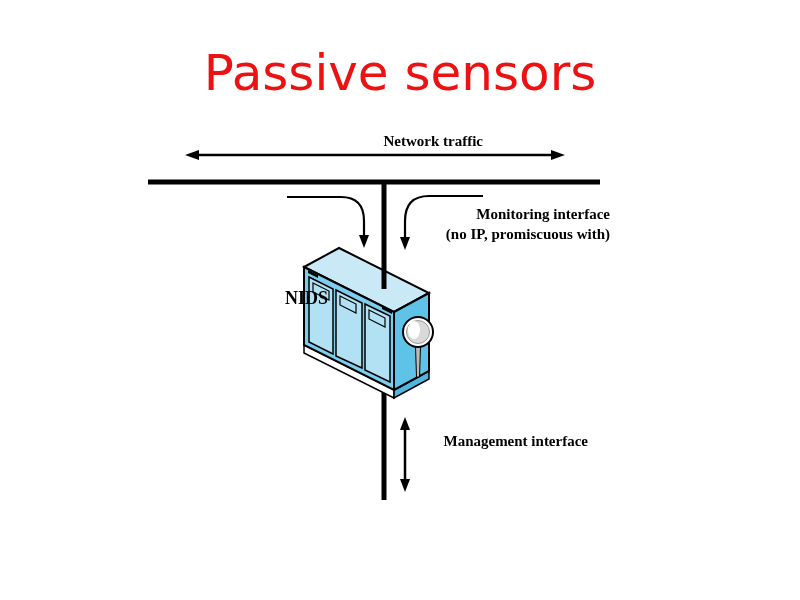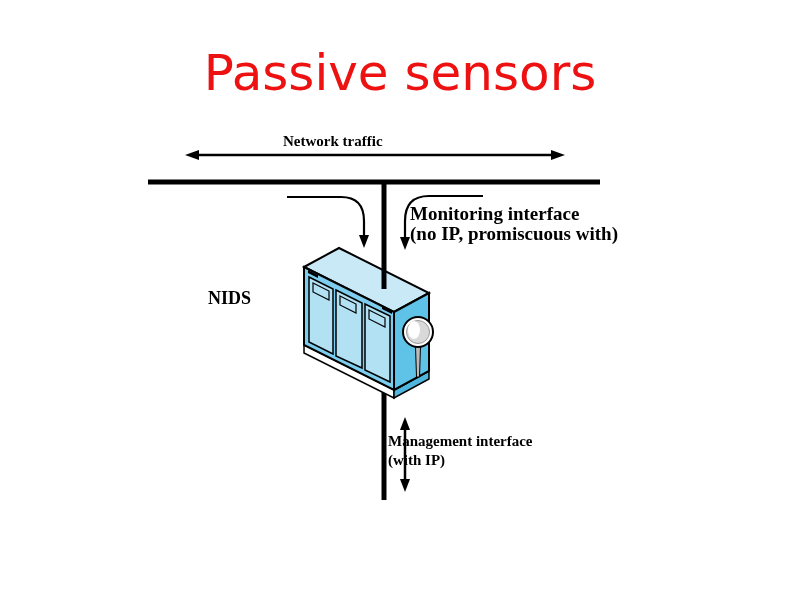--- a/index.html
+++ b/index.html
@@ -19,26 +19,26 @@
     line-height:58px;
     color:#ee1111;
     white-space:nowrap;
   }
   svg.diagram{position:absolute;left:0;top:0;}
   .lbl{
     position:absolute;
     font-family:"Liberation Serif", serif;
     font-weight:bold;
     color:#000;
-    text-align:left;
+    text-align:right;
     white-space:nowrap;
   }
   .lbl .line{display:block;}
   .lbl-network{left:283px;top:132px;width:200px;font-size:15px;line-height:19px;}
-  .lbl-monitoring{left:410px;top:204px;width:200px;font-size:19px;line-height:20px;}
+  .lbl-monitoring{left:410px;top:204px;width:200px;font-size:15px;line-height:20px;}
   .lbl-nids{left:208px;top:286px;width:120px;font-size:18px;line-height:25px;}
   .lbl-management{left:388px;top:432px;width:200px;font-size:15px;line-height:19px;}
 </style>
 </head>
 <body>
 
 <div class="slide">
 
   <div class="title">Passive sensors</div>
 
@@ -106,16 +106,15 @@
     <span class="line">Monitoring interface</span>
     <span class="line">(no IP, promiscuous with)</span>
   </div>
 
   <div class="lbl lbl-nids">
     <span class="line">NIDS</span>
   </div>
 
   <div class="lbl lbl-management">
     <span class="line">Management interface</span>
-    <span class="line">(with IP)</span>
   </div>
 
 </div>
 
 </body></html>

